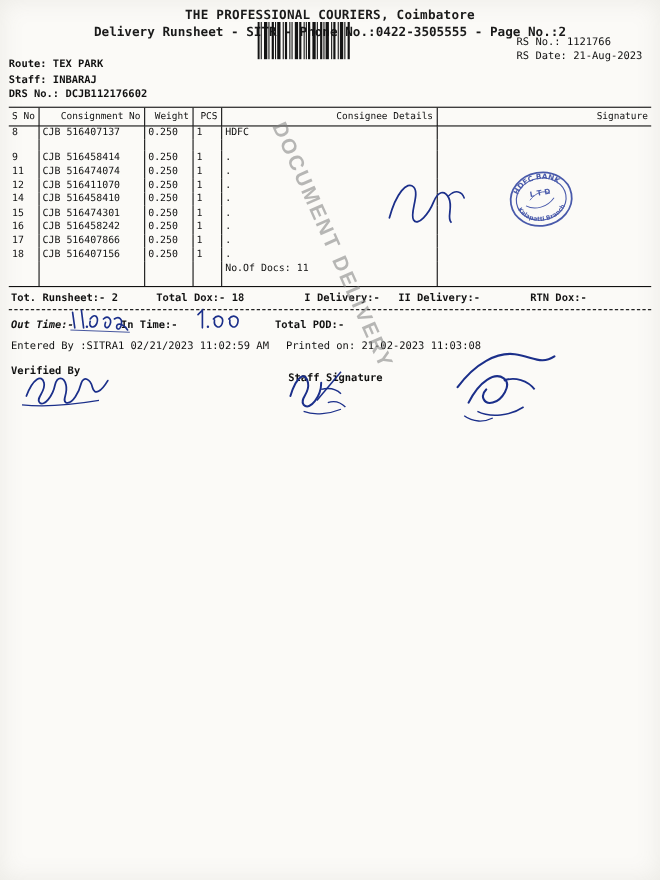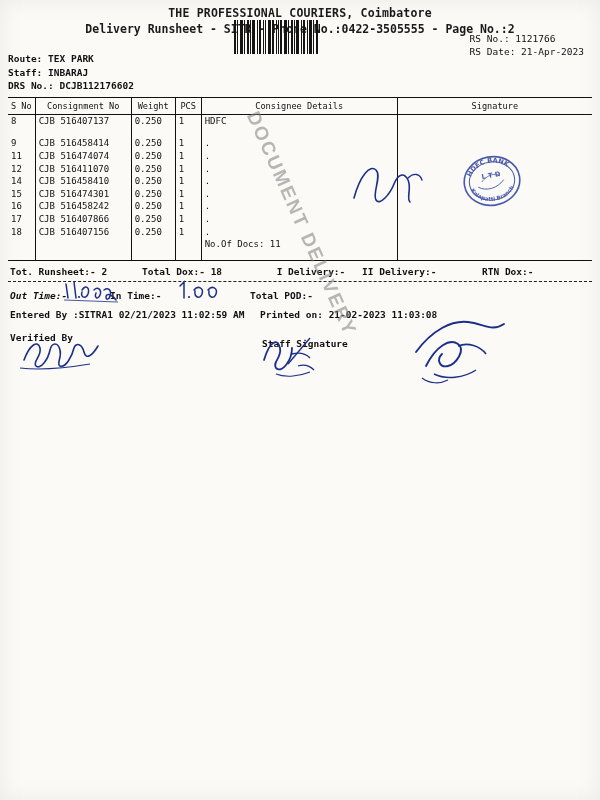--- a/index.html
+++ b/index.html
@@ -95,21 +95,21 @@
     position: relative;
   }
   .tbl {
     width: 100%;
     border-collapse: collapse;
     font-size: 9px;
     line-height: 12px;
   }
   .tbl th {
     font-weight: normal;
-    text-align: center;
+    text-align: right;
     padding: 2px 3px;
     border-bottom: 1.3px solid #111;
     border-right: 1px solid #111;
     white-space: nowrap;
     font-size: 8.6px;
   }
   .tbl th:last-child { border-right: none; }
   .tbl td {
     padding: 0.3px 3px;
     border-right: 1px solid #111;
@@ -147,21 +147,21 @@
     display: flex;
     font-size: 9.5px;
     font-weight: bold;
     padding: 8px 2px 2px 2px;
   }
   .times span { white-space: nowrap; }
   .tm1 { width: 100px; font-style: italic; }
   .tm2 { width: 140px; }
   .entered {
     font-size: 9.5px;
-    font-weight: bold;
+    font-weight: normal;
     padding: 6px 2px 0 2px;
     display: flex;
   }
   .en1 { width: 250px; white-space: nowrap; }
   .en2 { white-space: nowrap; }
   .signrow {
     position: relative;
     margin-top: 12px;
     font-size: 9.5px;
     font-weight: bold;
@@ -262,21 +262,21 @@
       <i style="width:2px"></i>
     </div>
 
     <div class="rsblock">
       <div>
         <span>RS No.</span>:
         <span>1121766</span>
       </div>
       <div>
         <span>RS Date</span>:
-        <span>21-Apr-2023</span>
+        <span>21-Aug-2023</span>
       </div>
     </div>
 
     <div class="route">
       <div>
         <span>Route</span>:
         <span>TEX PARK</span>
       </div>
       <div>
         <span>Staff</span>:

